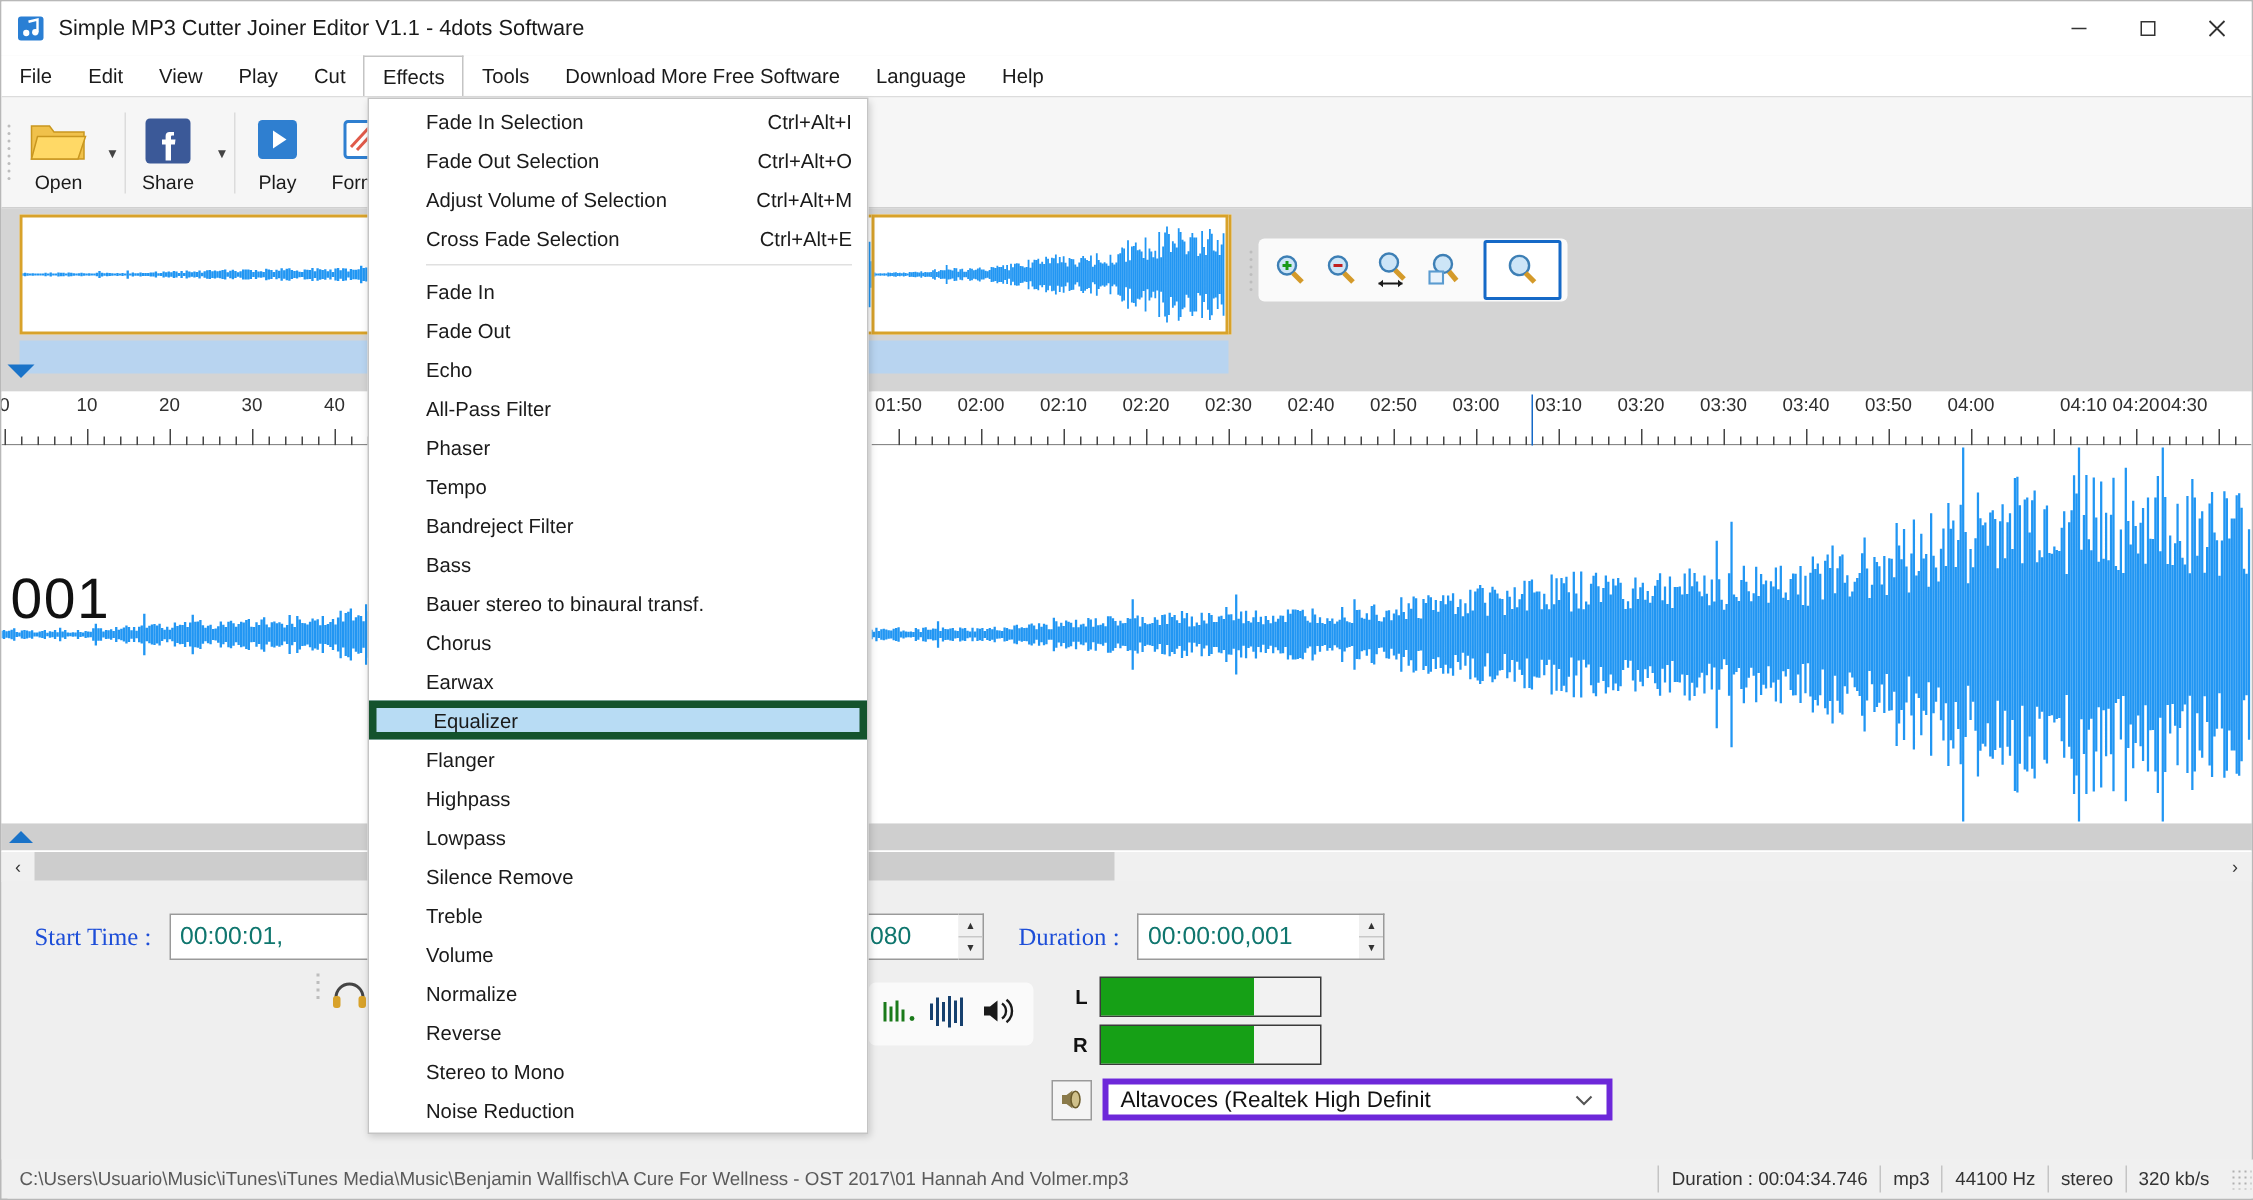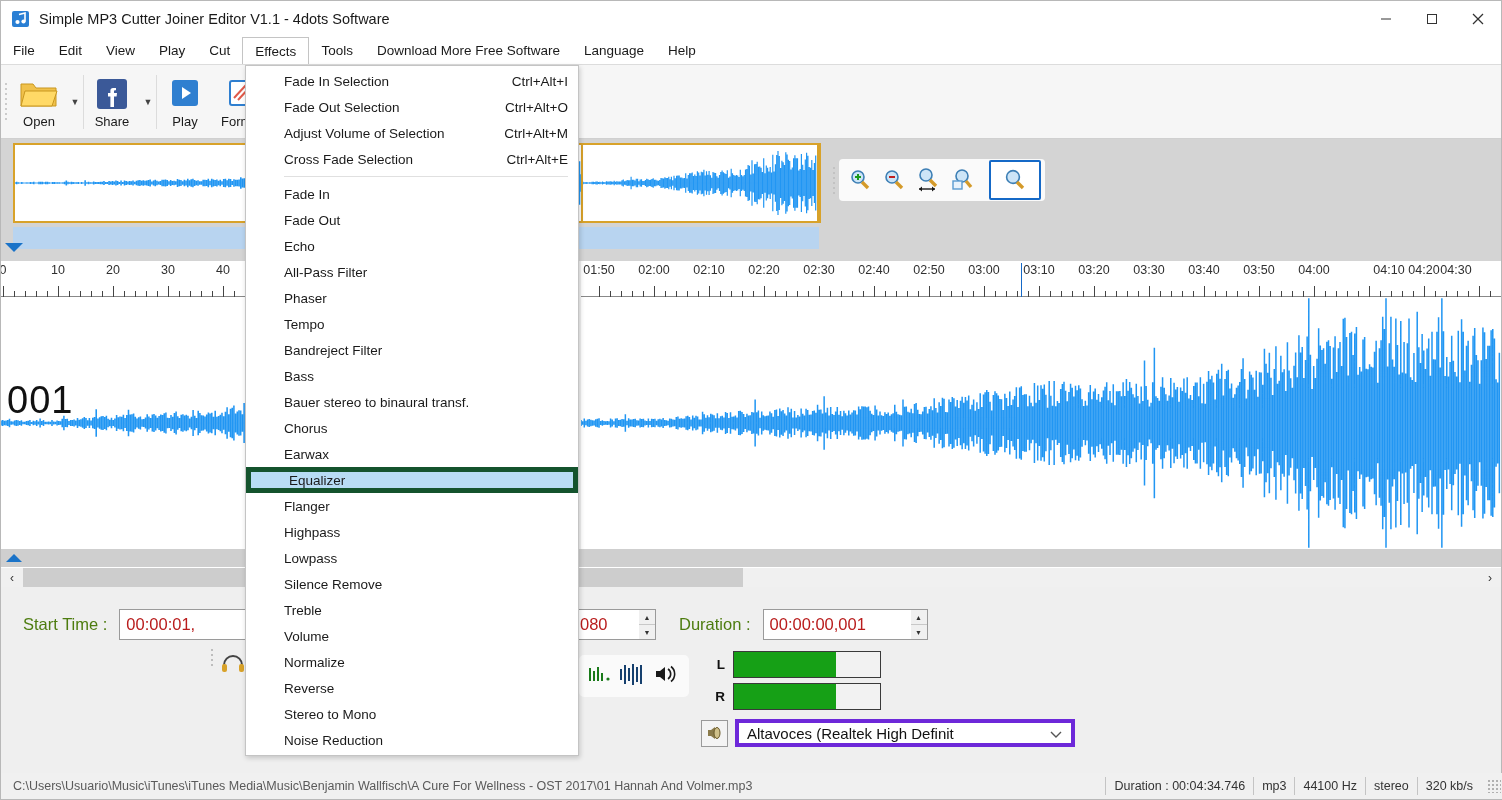--- a/index.html
+++ b/index.html
@@ -163,24 +163,24 @@
     justify-content: center; font-size: 12px; color: #333; background: #f0f0f0;
   }
   .hs-track { flex: 1; height: 20px; background: #f0f0f0; position: relative; }
   .hs-thumb { position: absolute; left: 0; top: 0; height: 20px; width: 720px; background: #cdcdcd; }
 
   
   .bottom {
     position: absolute; left: 0; top: 586px; width: 1500px; height: 186px;
     background: #efefef;
   }
-  .fld-label { font-size: 16.5px; color: #4d7c0f; white-space: nowrap; }
+  .fld-label { font-size: 16.5px; color: #1d4ed8; white-space: nowrap; font-family: Liberation Serif, serif; }
   .fld-input {
     border: 1px solid #9a9a9a; background: #ffffff; height: 31px;
-    font-size: 16.5px; color: #b91c1c; padding: 0 6px;
+    font-size: 16.5px; color: #0f766e; padding: 0 6px;
     display: flex; align-items: center; font-family: "Liberation Sans", sans-serif;
   }
   .spin {
     width: 17px; height: 31px; border: 1px solid #9a9a9a; border-left: none;
     background: #f0f0f0; display: flex; flex-direction: column;
   }
   .spin div {
     flex: 1; display: flex; align-items: center; justify-content: center;
     font-size: 7px; color: #333;
   }

